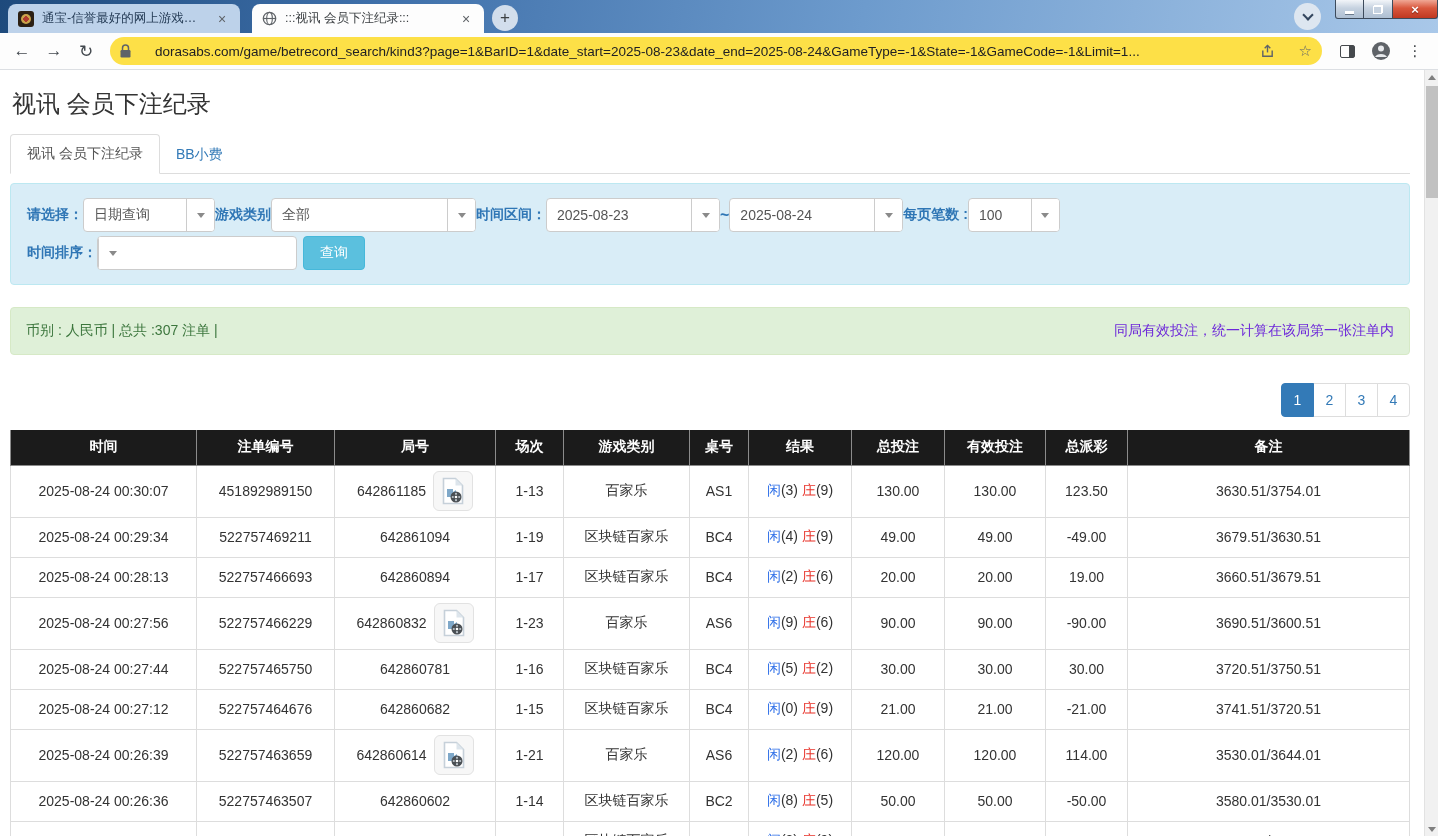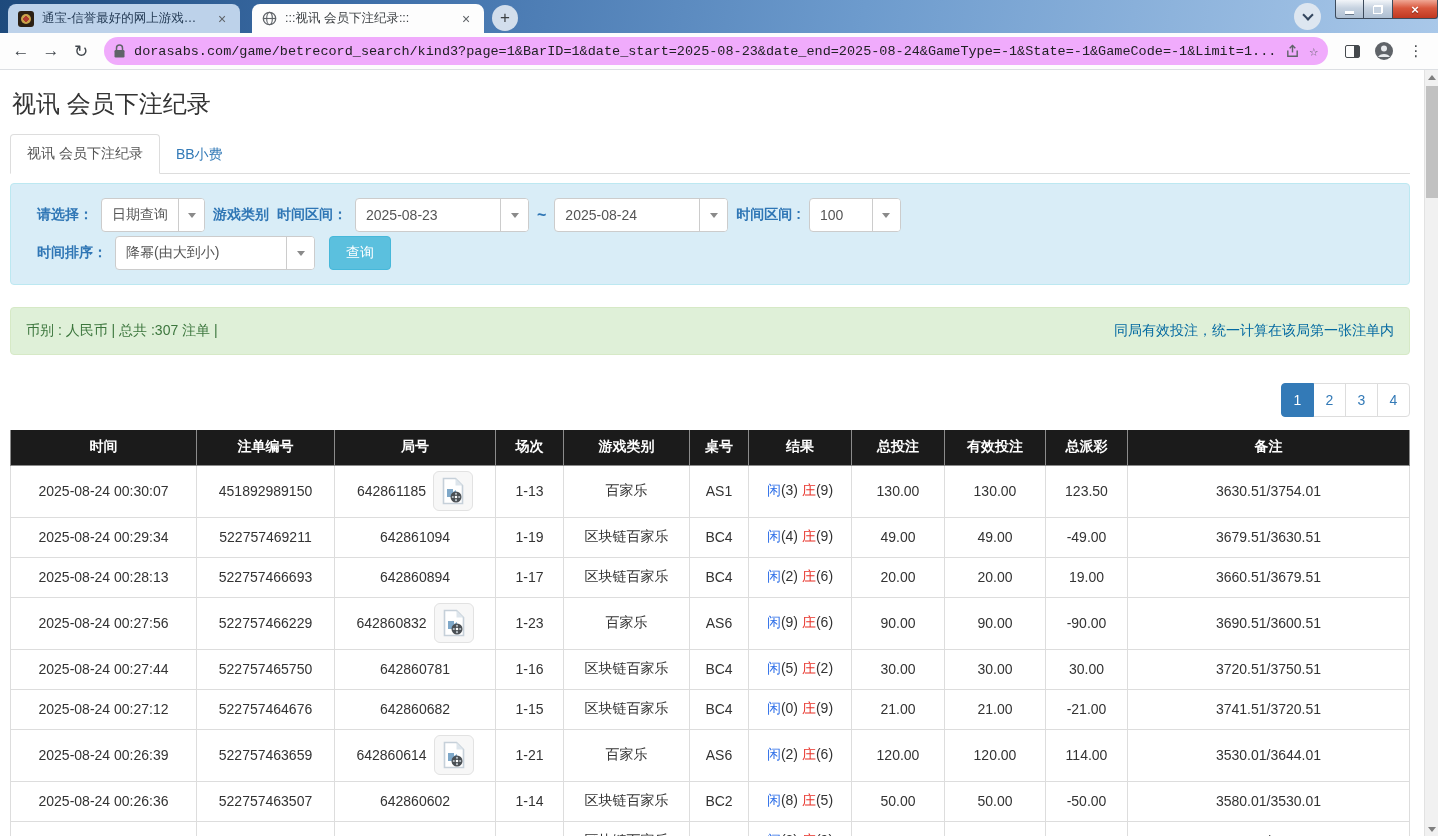--- a/index.html
+++ b/index.html
@@ -24,50 +24,50 @@
   .winbtn.min { width:29px; border-radius:0 0 0 3px; }
   .winbtn.rest { width:28px; border-left:none; border-right:none; }
   .winbtn.close { width:46px; background:linear-gradient(#f0a795,#d9573d 45%,#c03821); border-radius:0 0 3px 0; font-size:13px; font-weight:bold; text-shadow:0 1px 1px #7a1d0e; }
   .min-glyph { width:9px; height:3px; background:#fff; box-shadow:0 1px 0 #6b7a8c; margin-top:6px; }
   .rest-glyph { position:relative; width:10px; height:9px; }
   .rest-glyph::before { content:""; position:absolute; top:0; right:0; width:7px; height:6px; border:1px solid #fff; }
   .rest-glyph::after { content:""; position:absolute; bottom:0; left:0; width:7px; height:6px; border:1px solid #fff; background:#c6d2e0; }
 
   .toolbar { height:37px; background:#fdfdfd; border-bottom:1px solid #dcdfe3; display:flex; align-items:center; padding:0 8px; gap:4px; }
   .navbtn { width:28px; height:28px; border-radius:50%; display:flex; align-items:center; justify-content:center; font-size:17px; color:#42484e; }
-  .omnibox { flex:1; height:28px; background:#f0abfc; border-radius:14px; display:flex; align-items:center; padding:0 10px; margin:0 6px; gap:9px;font-family:Liberation Mono, monospace; }
+  .omnibox { flex:1; height:28px; background:#fde047; border-radius:14px; display:flex; align-items:center; padding:0 10px; margin:0 6px; gap:24px; }
   .omni-url { flex:1; font-size:13.5px; color:#202124; white-space:nowrap; overflow:hidden; }
   .omni-icon { color:#5f6368; font-size:15px; }
   .toolbtn { width:30px; height:28px; display:flex; align-items:center; justify-content:center; color:#45494d; }
   .sidepanel-glyph { width:15px; height:13px; border:1.6px solid #45494d; border-radius:2px; position:relative; }
   .sidepanel-glyph::after { content:""; position:absolute; top:0; right:0; bottom:0; width:5px; background:#45494d; }
   .kebab { font-size:15px; color:#45494d; letter-spacing:0; }
 
   
   .content { padding:0 28px 0 10px; position:relative; }
   h1.page-title { font-size:24px; font-weight:500; color:#333; margin:18px 0 12px 2px; }
   .nav-tabs { display:flex; border-bottom:1px solid #ddd; height:42px; align-items:flex-end; }
   .nav-tab { padding:10px 16px; font-size:14px; margin-bottom:-1px; border-radius:4px 4px 0 0; }
   .nav-tab.active { background:#fff; border:1px solid #ddd; border-bottom-color:#fff; color:#555; }
   .nav-tab.link { color:#337ab7; }
 
   .filter-panel { margin-top:9px; background:#d9edf7; border:1px solid #bce8f1; border-radius:4px; padding:10px 12px; }
-  .filter-row { display:flex; align-items:center; gap:8px; margin:4px 14px; }
+  .filter-row { display:flex; align-items:center; margin:4px 4px; }
   .f-label { font-size:14px; font-weight:bold; color:#2f76b5; white-space:nowrap; }
   .tilde { color:#2f76b5; font-weight:bold; }
   .combo { display:inline-flex; align-items:stretch; background:#fff; border:1px solid #ccc; border-radius:4px; height:34px; overflow:hidden; }
   .combo .val { display:flex; align-items:center; padding:0 10px; font-size:14px; color:#555; flex:1; white-space:nowrap; }
   .combo .caret-btn { width:28px; border-left:1px solid #ccc; display:flex; align-items:center; justify-content:center; background:#fff; }
   .caret { width:0; height:0; border-left:4px solid transparent; border-right:4px solid transparent; border-top:5px solid #8a8a8a; }
-  .w-select { width:104px; } .w-game { width:205px; } .w-date { width:174px; } .w-size { width:92px; } .w-sort { width:200px; }
+  .w-select { width:132px; } .w-game { width:205px; } .w-date { width:174px; } .w-size { width:92px; } .w-sort { width:200px; }
   .btn-search { background:#5bc0de; border:1px solid #46b8da; color:#fff; font-size:14px; border-radius:4px; padding:7px 16px; margin-left:6px; }
 
   .summary-bar { margin-top:22px; background:#dff0d8; border:1px solid #d6e9c6; border-radius:4px; padding:14px 15px; display:flex; justify-content:space-between; align-items:center; }
   .summary-left { color:#3c763d; font-size:14px; }
-  .summary-right { color:#0369a1; font-size:14px; }
+  .summary-right { color:#6d28d9; font-size:14px; }
 
   .pagination { margin-top:28px; display:flex; justify-content:flex-end; }
   .page-item { min-width:33px; height:34px; display:flex; align-items:center; justify-content:center; font-size:14px; border:1px solid #ddd; color:#337ab7; background:#fff; margin-left:-1px; padding:0 6px; }
   .page-item.active { background:#337ab7; border-color:#337ab7; color:#fff; z-index:1; }
   .page-item:first-child { border-radius:4px 0 0 4px; }
   .page-item:last-child { border-radius:0 4px 4px 0; }
 
   table.bets { margin-top:13px; width:100%; border-collapse:collapse; table-layout:fixed; font-size:14px; }
   table.bets th { background:#1b1b1b; color:#fff; font-weight:bold; height:35px; border:1px solid #8b8b8b; border-top:none; }
   table.bets td { border:1px solid #ddd; text-align:center; color:#333; height:40px; padding:2px 4px; overflow:hidden; white-space:nowrap; }
@@ -163,46 +163,51 @@
   <div class="filter-panel">
     <div class="filter-row">
       <span class="f-label">请选择：</span>
       <div class="combo w-select">
         <span class="val">日期查询</span>
         <span class="caret-btn">
             <span class="caret"></span>
           </span>
       </div>
       <span class="f-label">游戏类别</span>
+      <div class="combo w-game">
+        <span class="val">全部</span>
+        <span class="caret-btn">
+            <span class="caret"></span>
+          </span>
+      </div>
       <span class="f-label">时间区间：</span>
       <div class="combo w-date">
         <span class="val">2025-08-23</span>
         <span class="caret-btn">
             <span class="caret"></span>
           </span>
       </div>
       <span class="tilde">~</span>
       <div class="combo w-date">
         <span class="val">2025-08-24</span>
         <span class="caret-btn">
             <span class="caret"></span>
           </span>
       </div>
-      <span class="f-label">时间区间 :</span>
+      <span class="f-label">每页笔数 :</span>
       <div class="combo w-size">
         <span class="val">100</span>
         <span class="caret-btn">
             <span class="caret"></span>
           </span>
       </div>
     </div>
     <div class="filter-row">
       <span class="f-label">时间排序：</span>
       <div class="combo w-sort">
-        <span class="val">降幂(由大到小)</span>
         <span class="caret-btn">
             <span class="caret"></span>
           </span>
       </div>
       <button class="btn-search">查询</button>
     </div>
   </div>
 
   <div class="summary-bar">
     <span class="summary-left">币别 : 人民币 | 总共 :307 注单 |</span>

